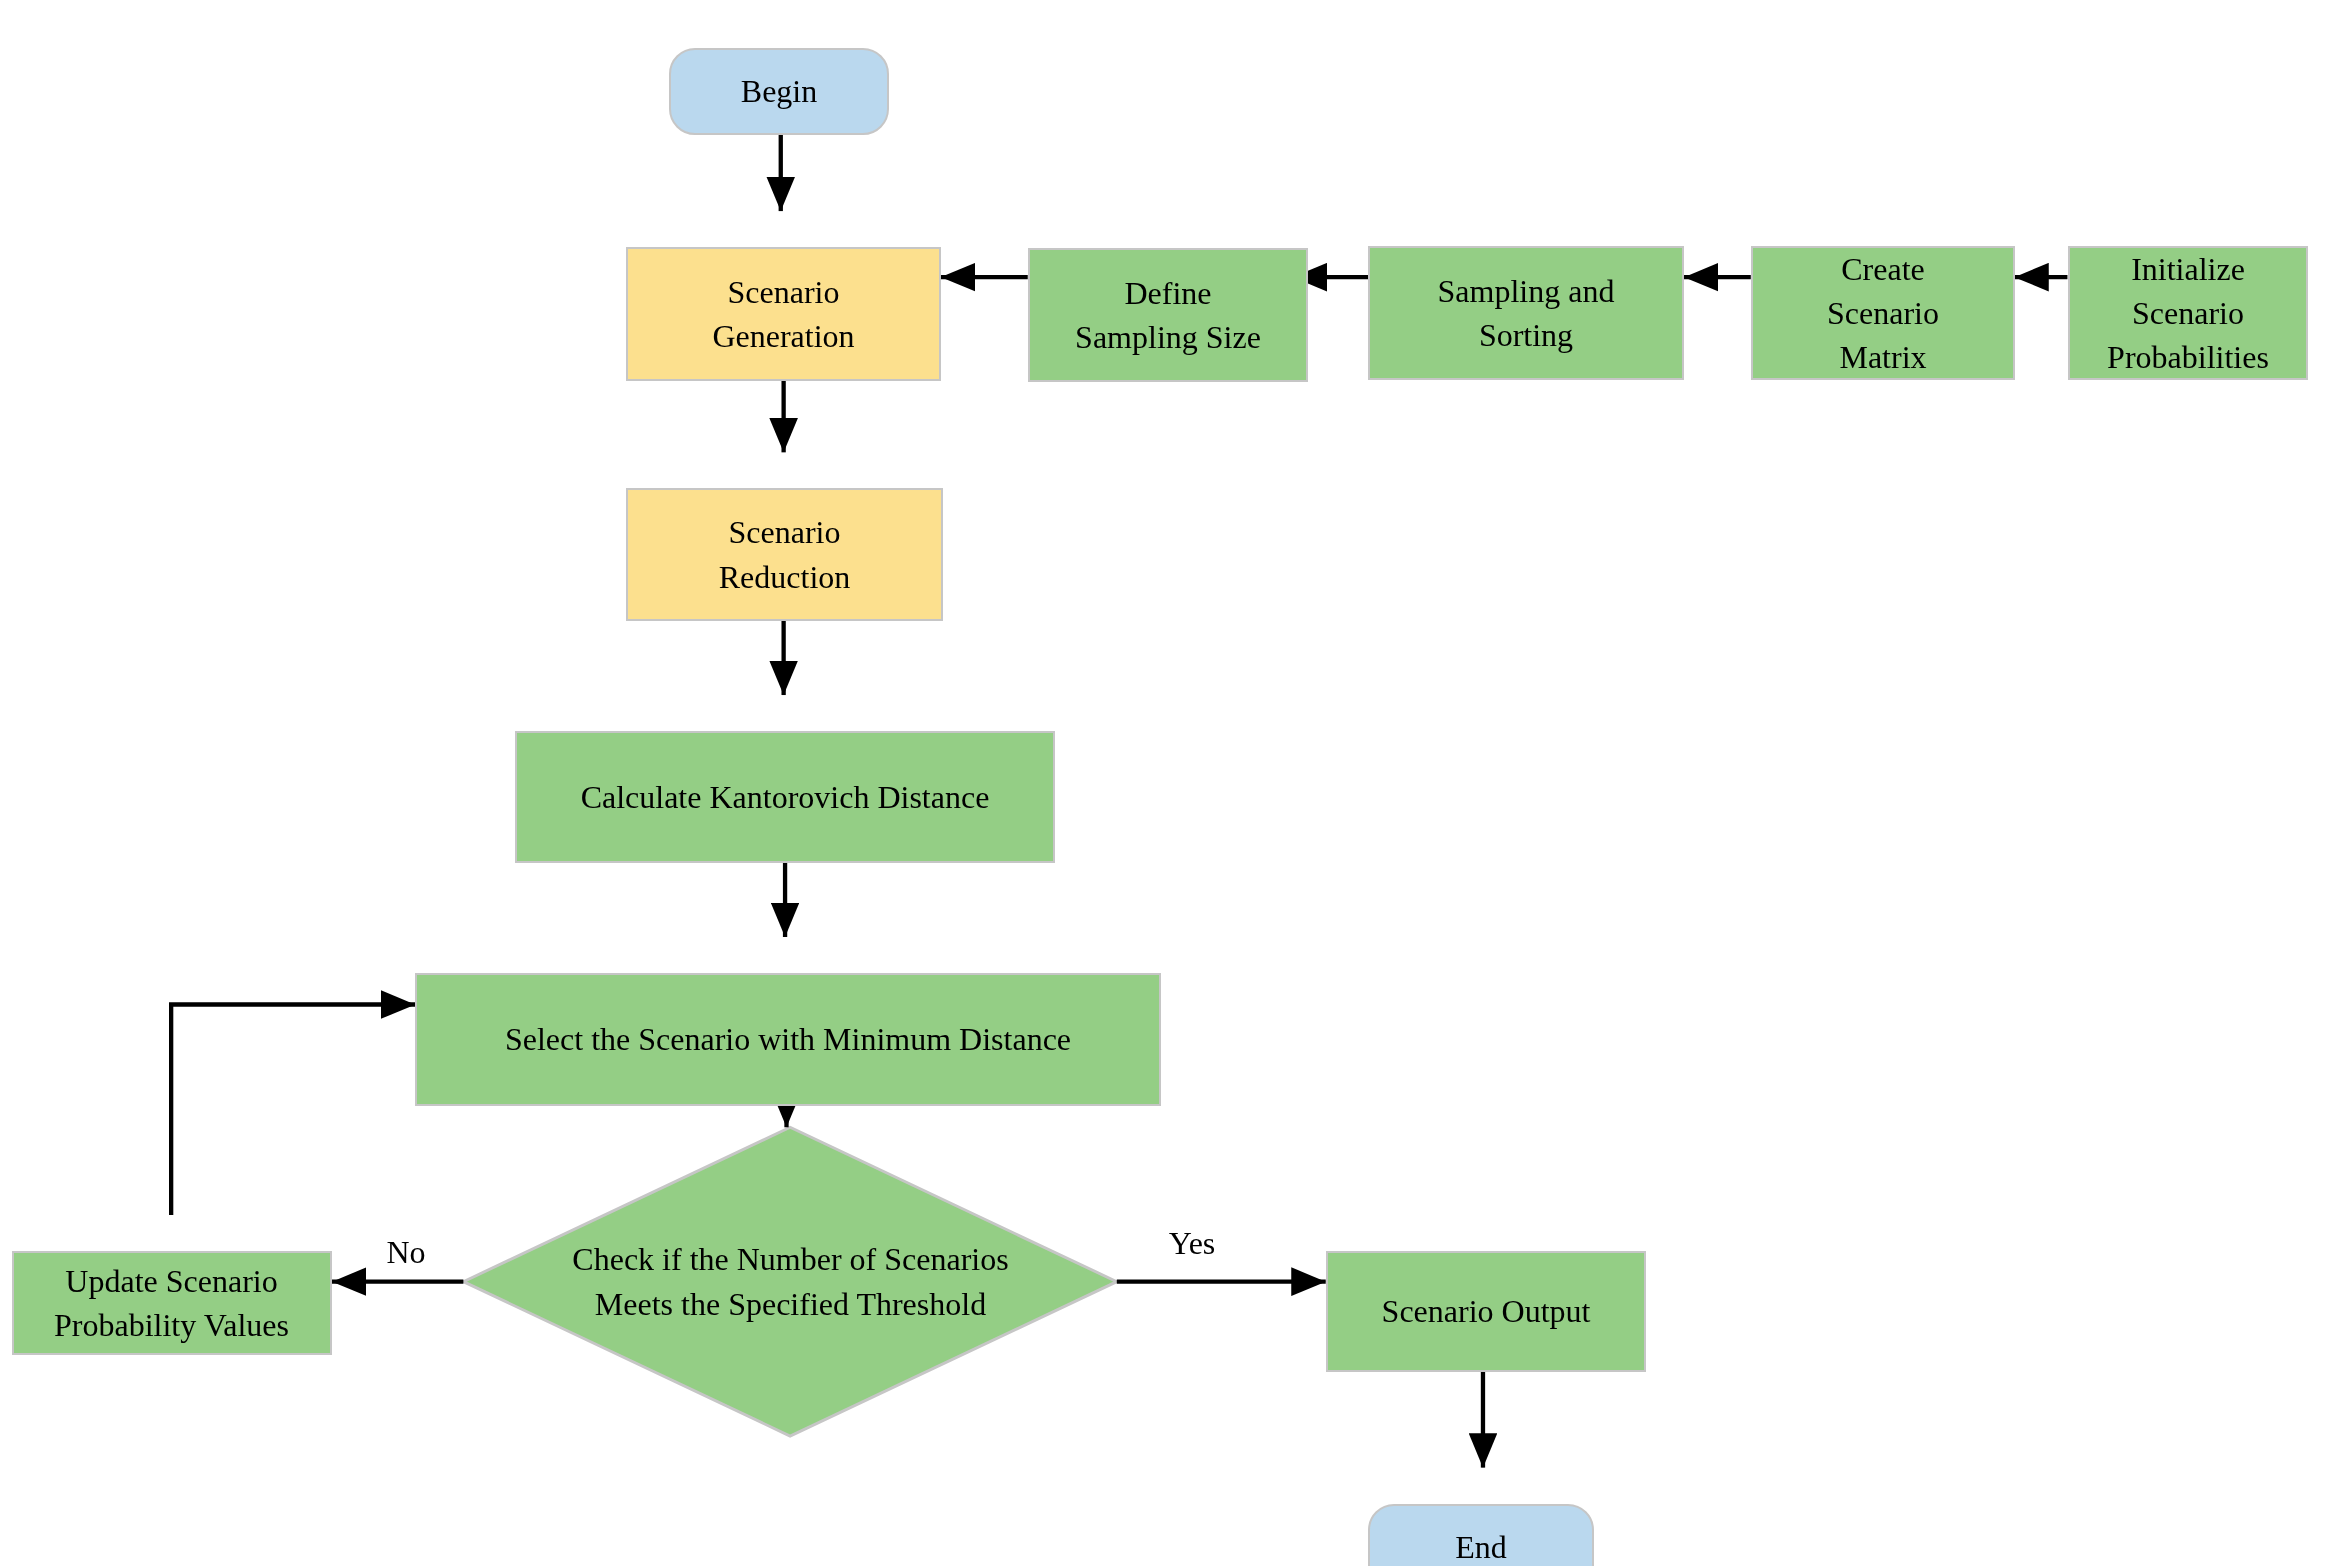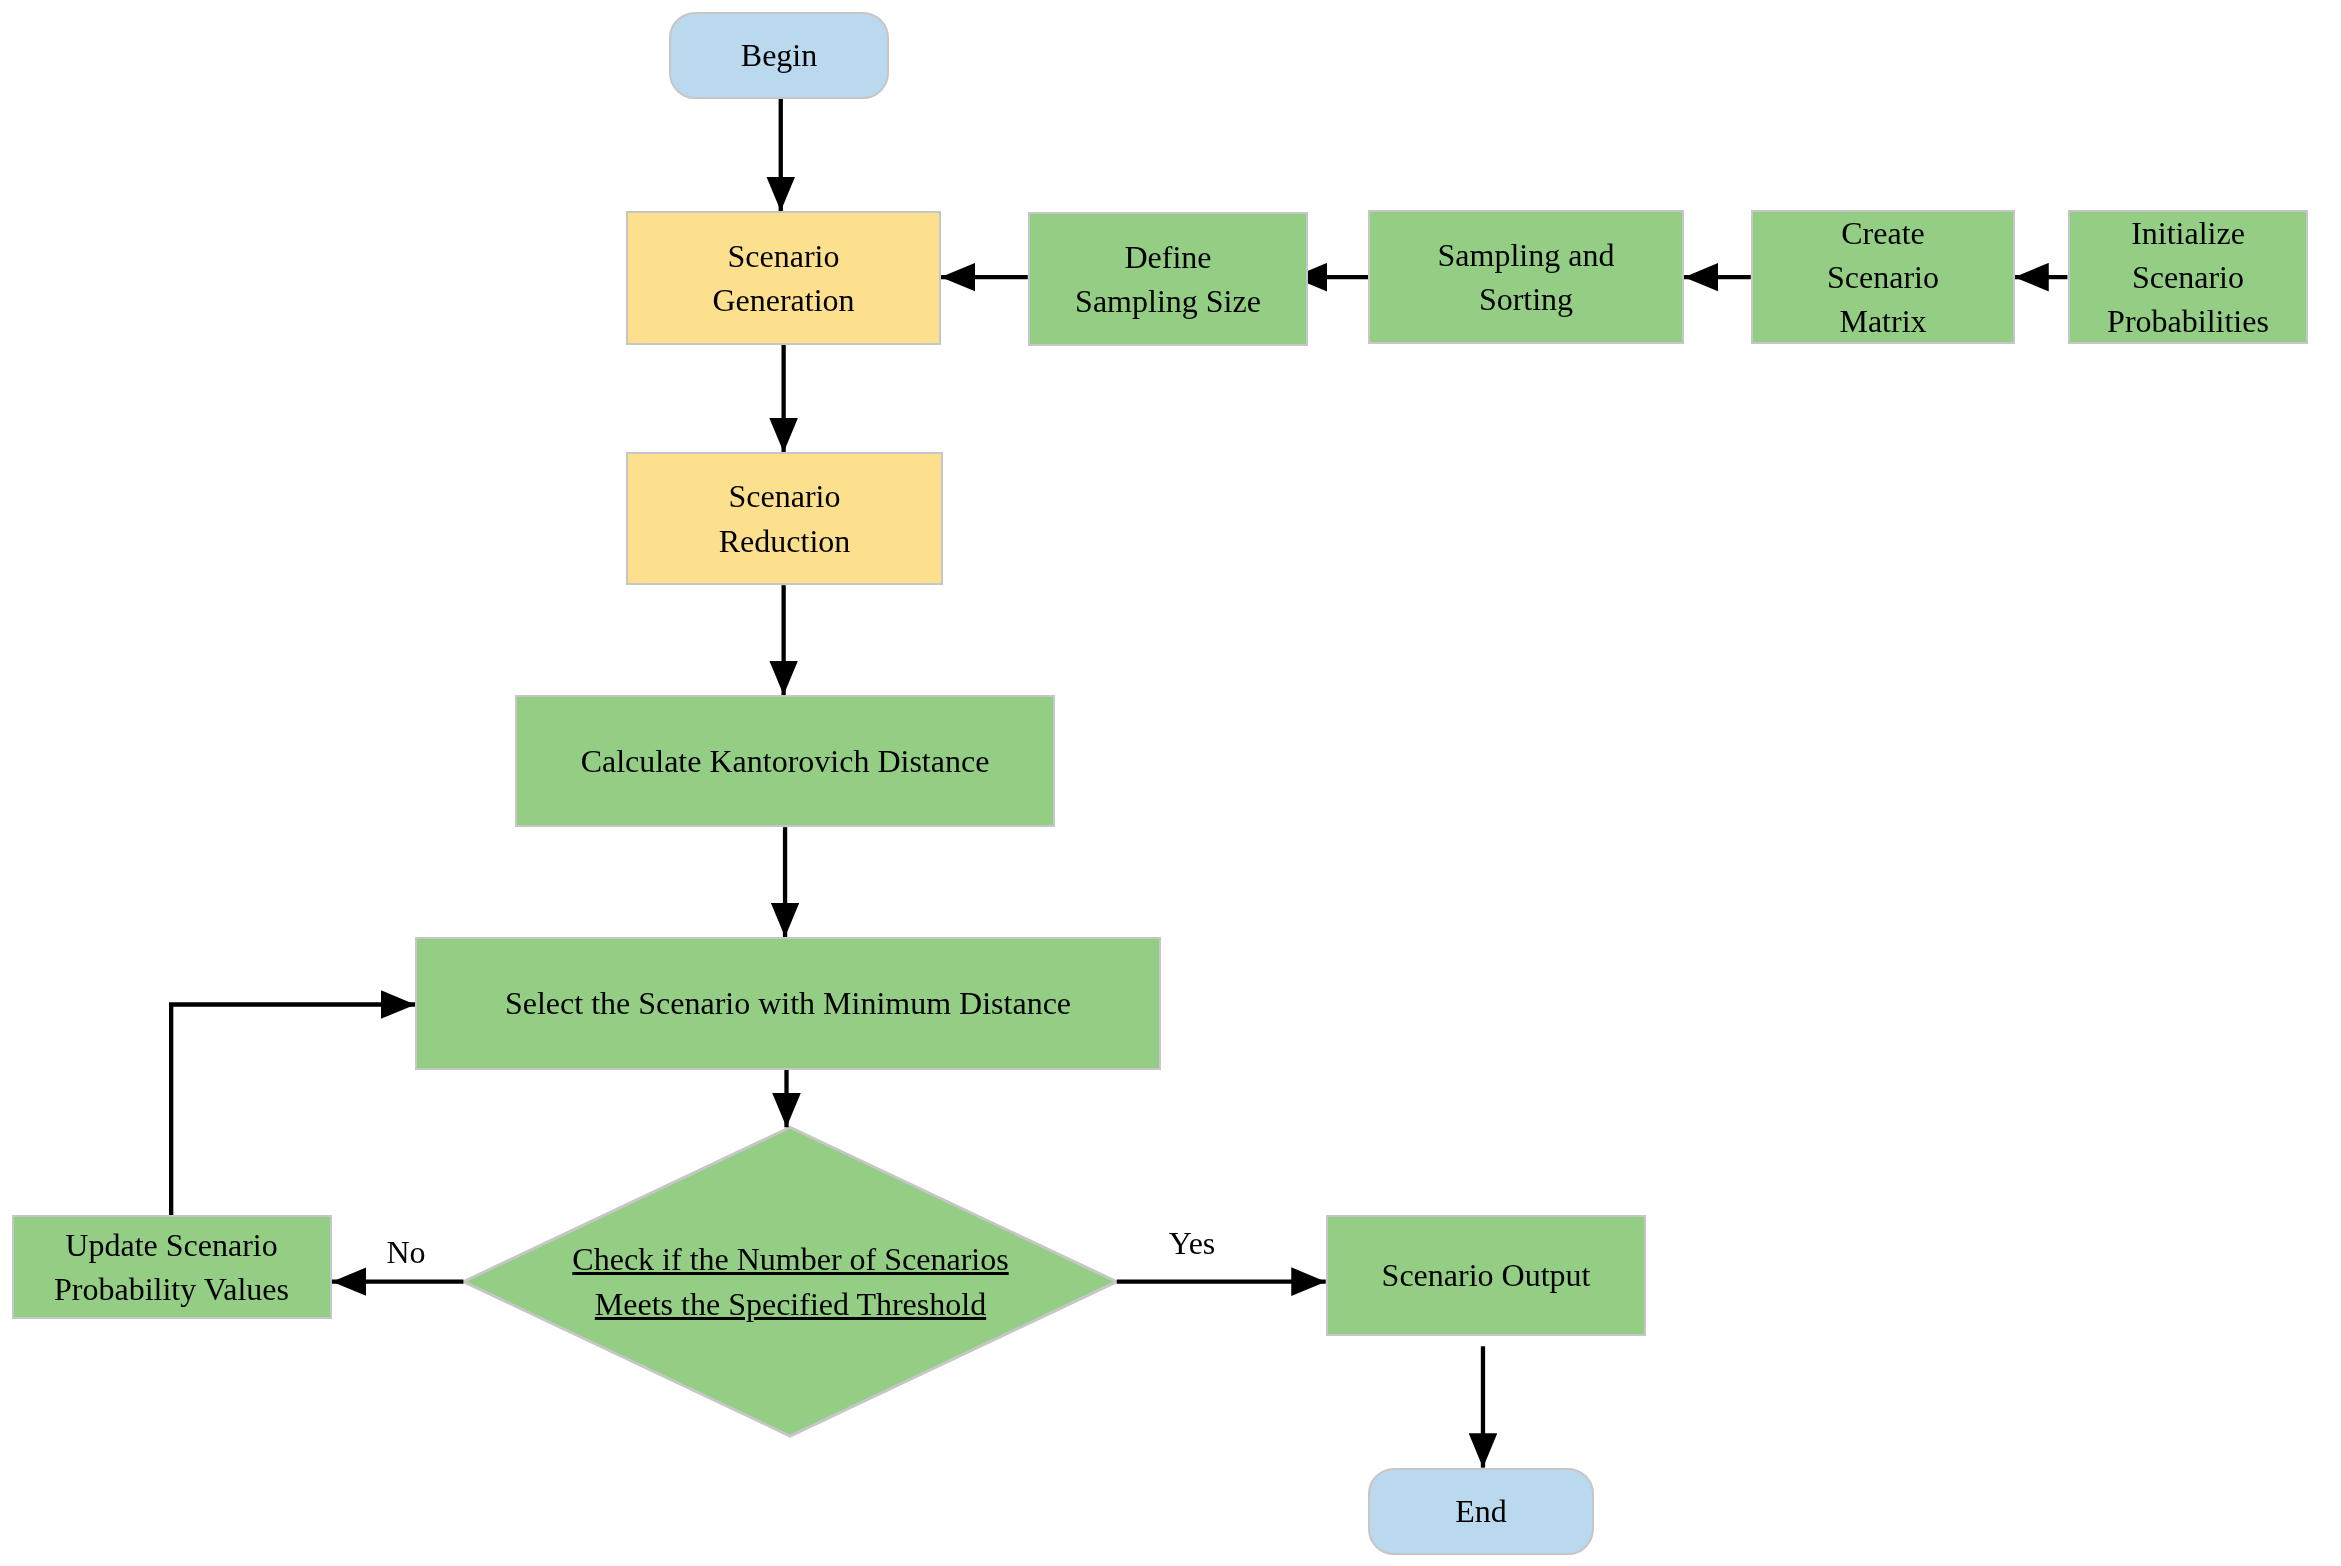--- a/index.html
+++ b/index.html
@@ -19,20 +19,21 @@
     color:var(--text);
   }
   #canvas{position:relative;width:2342px;height:1566px;overflow:hidden;background:var(--background);}
   #edges{position:absolute;left:0;top:0;width:2342px;height:1566px;}
   .node{
     position:absolute;box-sizing:border-box;
     display:flex;align-items:center;justify-content:center;
     text-align:center;white-space:pre-line;
     font-size:32px;line-height:1.38;
     border:2.9px solid var(--border);
+    margin-top:36px;
   }
   .process{background:var(--process-fill);}
   .accent{background:var(--accent-fill);}
   .terminal{background:var(--terminal-fill);border-radius:26px;}
   .decision-label{
     position:absolute;box-sizing:border-box;
     display:flex;align-items:center;justify-content:center;
     text-align:center;white-space:pre-line;
     font-size:32px;line-height:1.42;
     background:transparent;border:none;
@@ -109,21 +110,21 @@
   </div>
 
   <div class="node process" style="left:415px;top:937px;width:746px;height:133px;">
     <span>Select the Scenario with Minimum Distance</span>
   </div>
 
   <div class="node process" style="left:515px;top:695px;width:540px;height:132px;">
     <span>Calculate Kantorovich Distance</span>
   </div>
 
-  <div class="decision-label" style="left:503px;top:1214px;width:575px;height:136px;text-decoration:underline;">
+  <div class="decision-label" style="left:503px;top:1214px;width:575px;height:136px;">
     <span>Check if the Number of Scenarios
 Meets the Specified Threshold</span>
   </div>
 
   <div class="node process" style="left:11.5px;top:1215px;width:320px;height:104px;">
     <span>Update Scenario
 Probability Values</span>
   </div>
 
   <div class="node process" style="left:1326px;top:1215px;width:320px;height:121px;">

